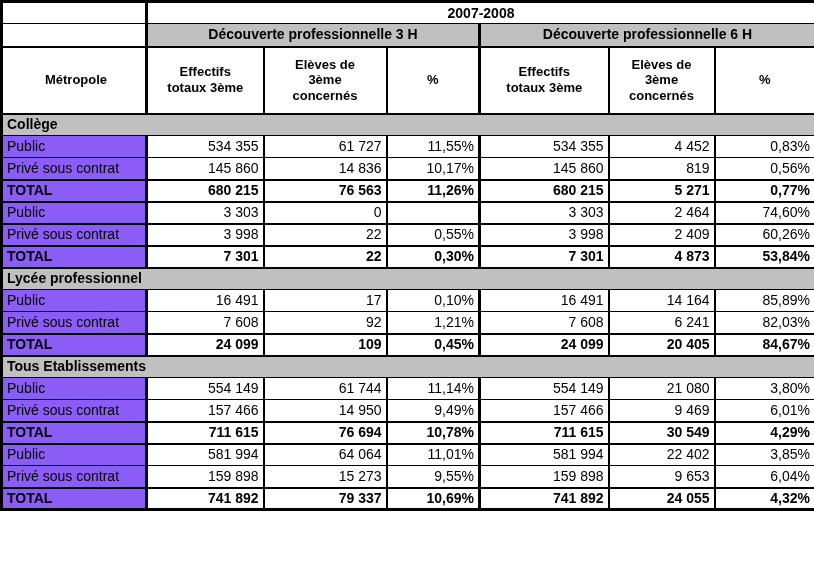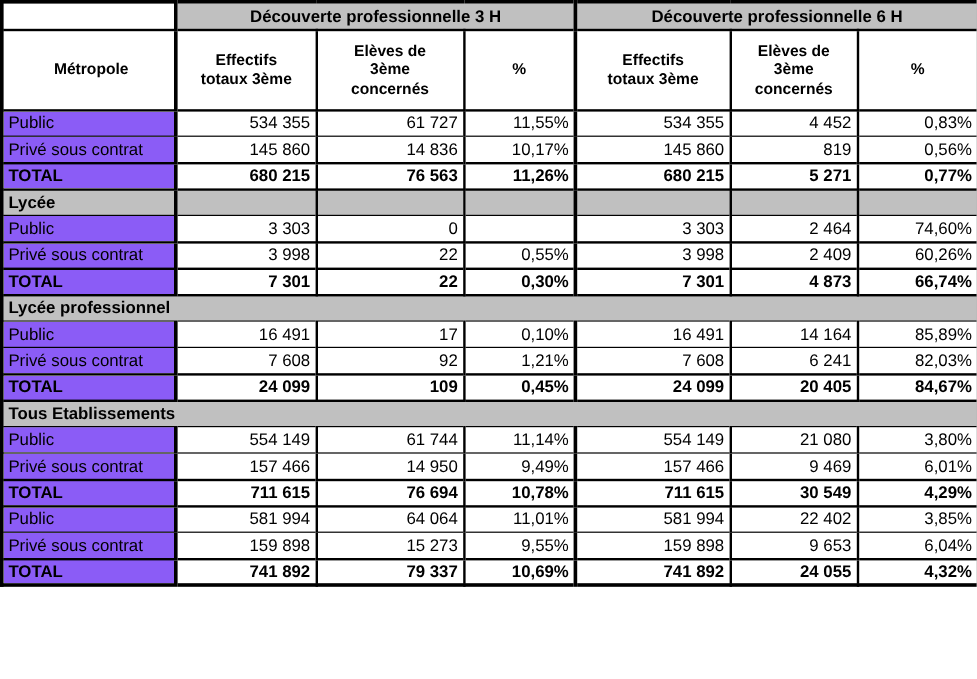--- a/index.html
+++ b/index.html
@@ -69,20 +69,24 @@
     <colgroup>
       <col style="width:145px">
       <col style="width:117px">
       <col style="width:123px">
       <col style="width:93px">
       <col style="width:129px">
       <col style="width:106px">
       <col style="width:101px">
     </colgroup>
     <thead>
+      <tr class="year-row">
+        <th class="col0"></th>
+        <th colspan="6">2007-2008</th>
+      </tr>
       <tr class="group-row">
         <th class="col0" style="background:#fff"></th>
         <th colspan="3" class="graybg">Découverte professionnelle 3 H</th>
         <th colspan="3" class="graybg gsep">Découverte professionnelle 6 H</th>
       </tr>
       <tr class="colhdr-row">
         <th class="corner-cell graybg col0">Métropole</th>
         <th>Effectifs
 totaux 3ème</th>
         <th>Elèves de
@@ -92,20 +96,23 @@
         <th class="gsep">Effectifs
 totaux 3ème</th>
         <th>Elèves de
 3ème
 concernés</th>
         <th>%</th>
       </tr>
     </thead>
     <tbody>
         <tr>
+          <td class="band" colspan="7">Collège</td>
+        </tr>
+        <tr>
           <td class="rlabel col0">Public</td>
           <td class="num">534 355</td>
           <td class="num">61 727</td>
           <td class="num">11,55%</td>
           <td class="num gsep">534 355</td>
           <td class="num">4 452</td>
           <td class="num">0,83%</td>
         </tr>
         <tr>
           <td class="rlabel col0">Privé sous contrat</td>
@@ -117,29 +124,20 @@
           <td class="num">0,56%</td>
         </tr>
         <tr>
           <td class="rlabel col0 total">TOTAL</td>
           <td class="num total">680 215</td>
           <td class="num total">76 563</td>
           <td class="num total">11,26%</td>
           <td class="num total gsep">680 215</td>
           <td class="num total">5 271</td>
           <td class="num total">0,77%</td>
-        </tr>
-        <tr>
-          <td class="band col0">Lycée</td>
-          <td class="band"></td>
-          <td class="band"></td>
-          <td class="band"></td>
-          <td class="band gsep"></td>
-          <td class="band"></td>
-          <td class="band"></td>
         </tr>
         <tr>
           <td class="rlabel col0 tb2">Public</td>
           <td class="num tb2">3 303</td>
           <td class="num tb2">0</td>
           <td class="num tb2"></td>
           <td class="num tb2 gsep">3 303</td>
           <td class="num tb2">2 464</td>
           <td class="num tb2">74,60%</td>
         </tr>
@@ -152,21 +150,21 @@
           <td class="num">2 409</td>
           <td class="num">60,26%</td>
         </tr>
         <tr>
           <td class="rlabel col0 total">TOTAL</td>
           <td class="num total">7 301</td>
           <td class="num total">22</td>
           <td class="num total">0,30%</td>
           <td class="num total gsep">7 301</td>
           <td class="num total">4 873</td>
-          <td class="num total">66,74%</td>
+          <td class="num total">53,84%</td>
         </tr>
         <tr>
           <td class="band" colspan="7">Lycée professionnel</td>
         </tr>
         <tr>
           <td class="rlabel col0">Public</td>
           <td class="num">16 491</td>
           <td class="num">17</td>
           <td class="num">0,10%</td>
           <td class="num gsep">16 491</td>

